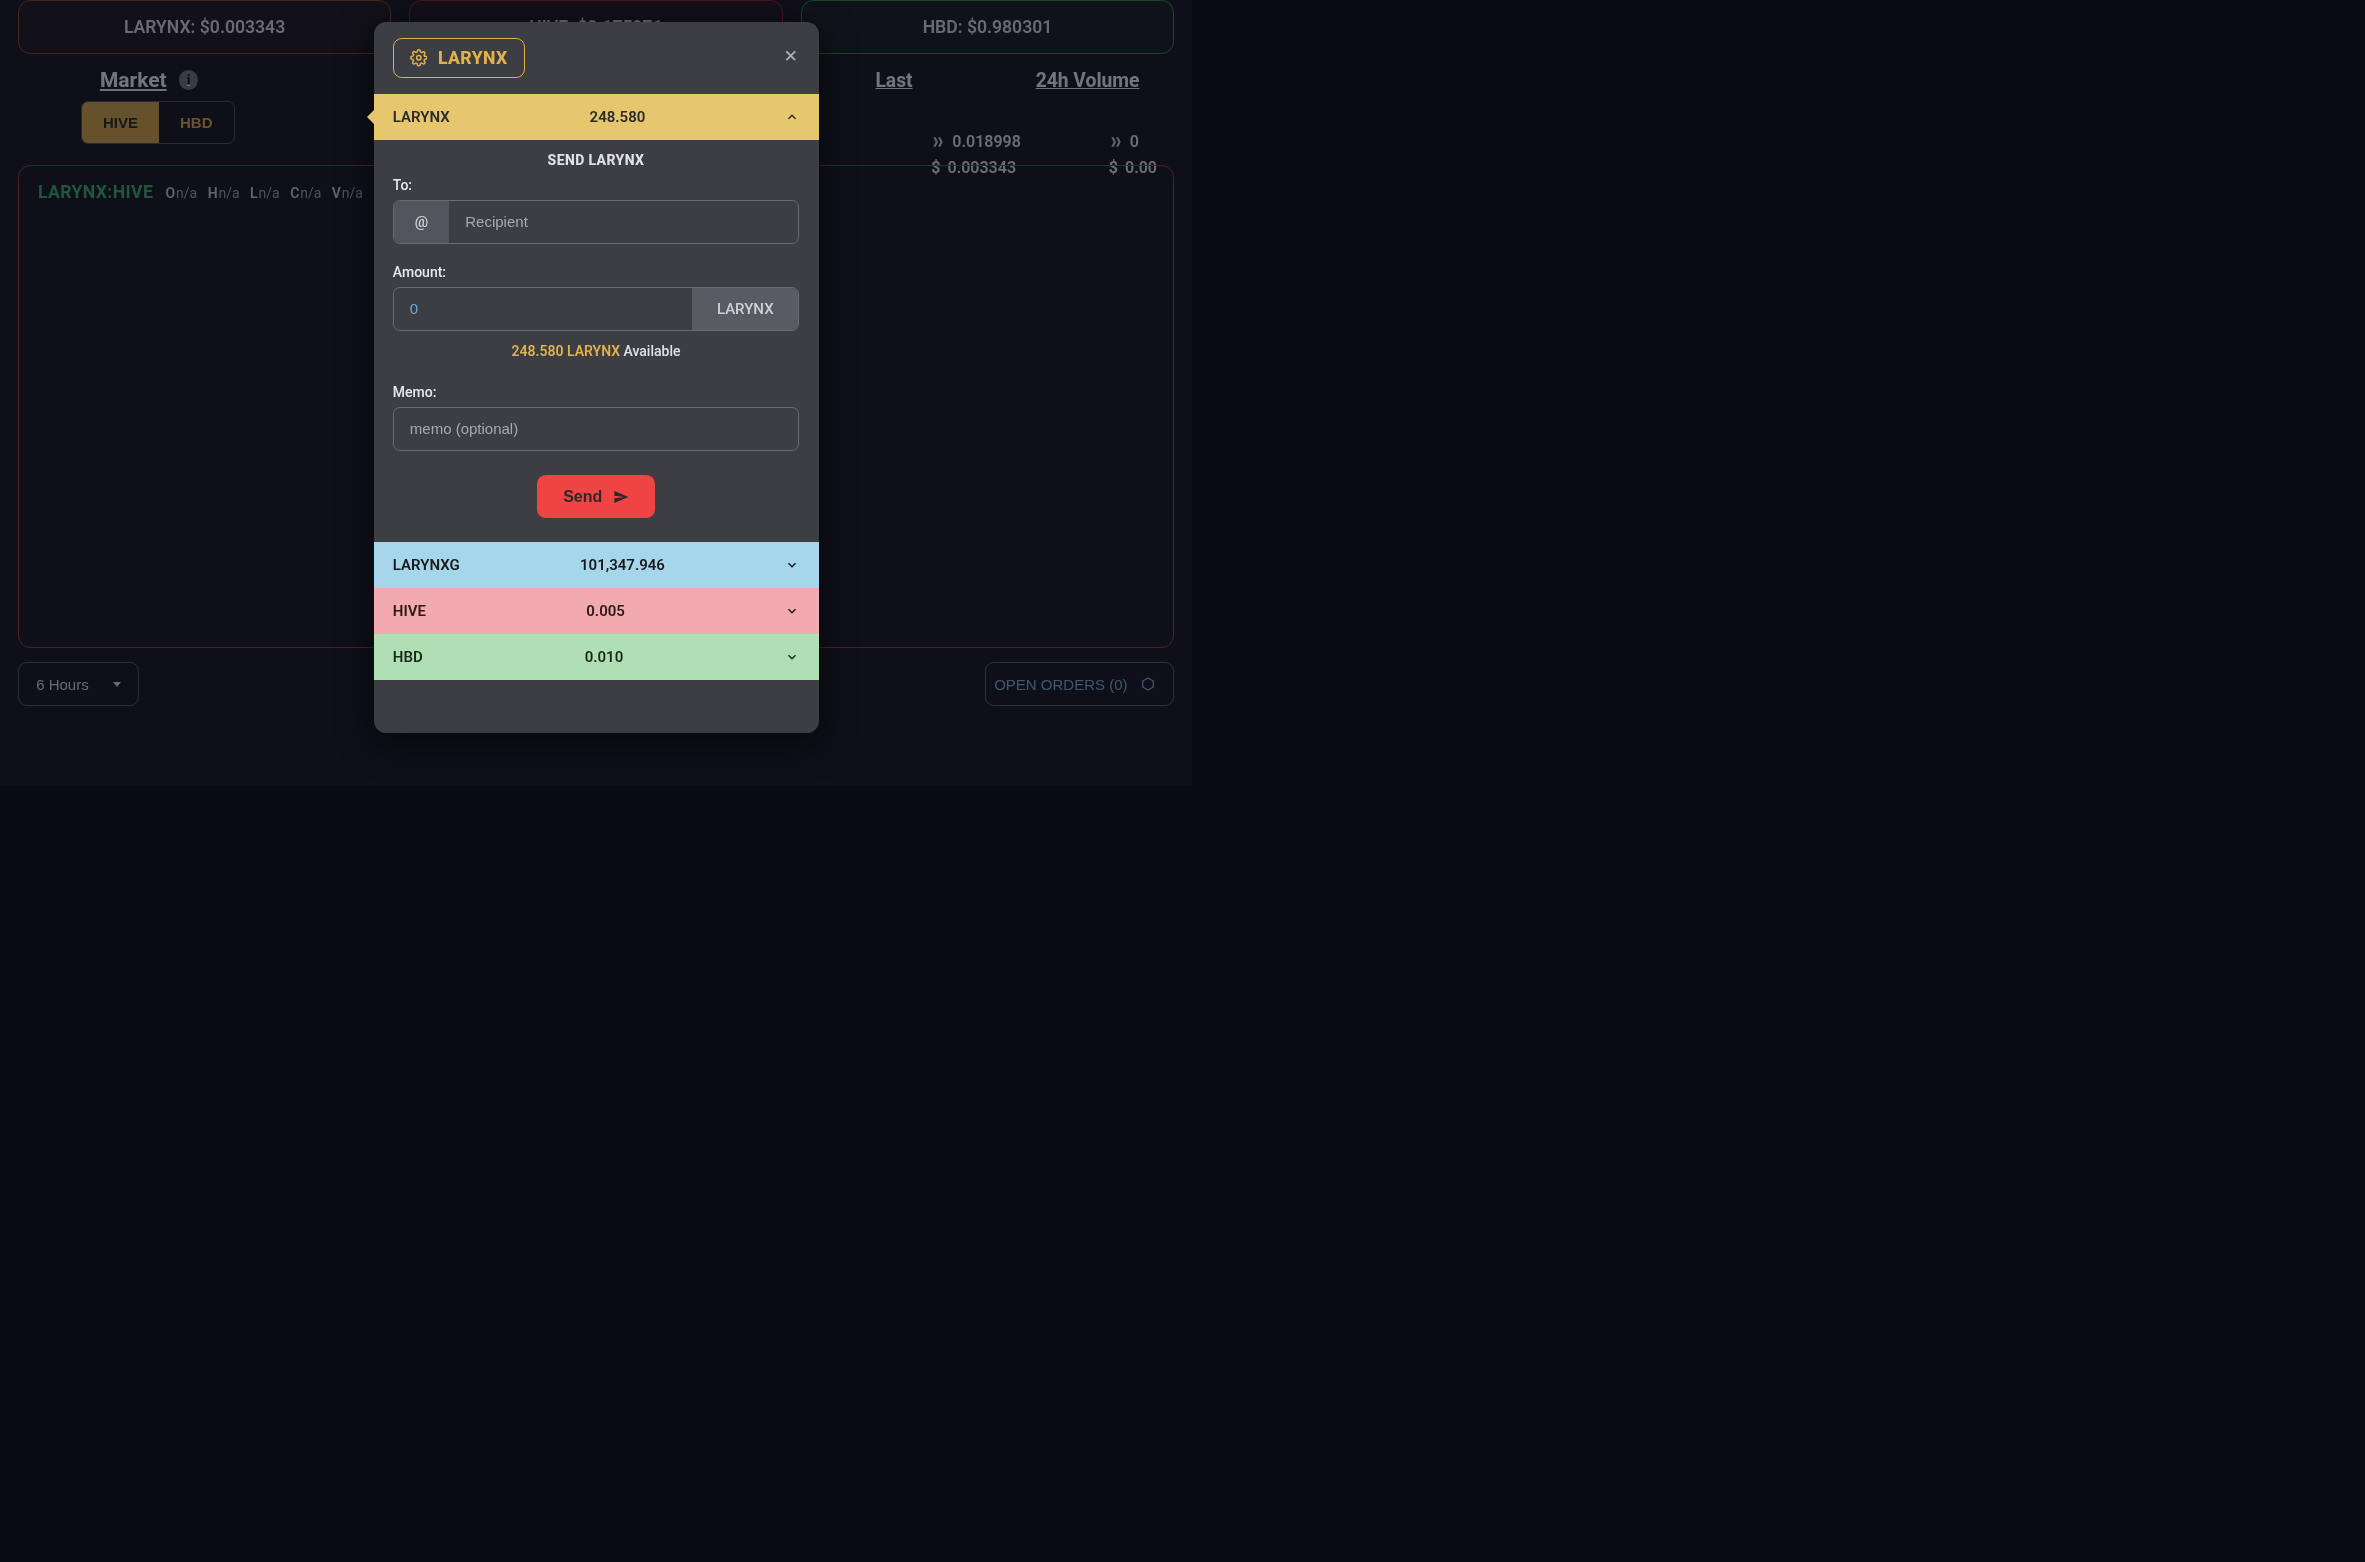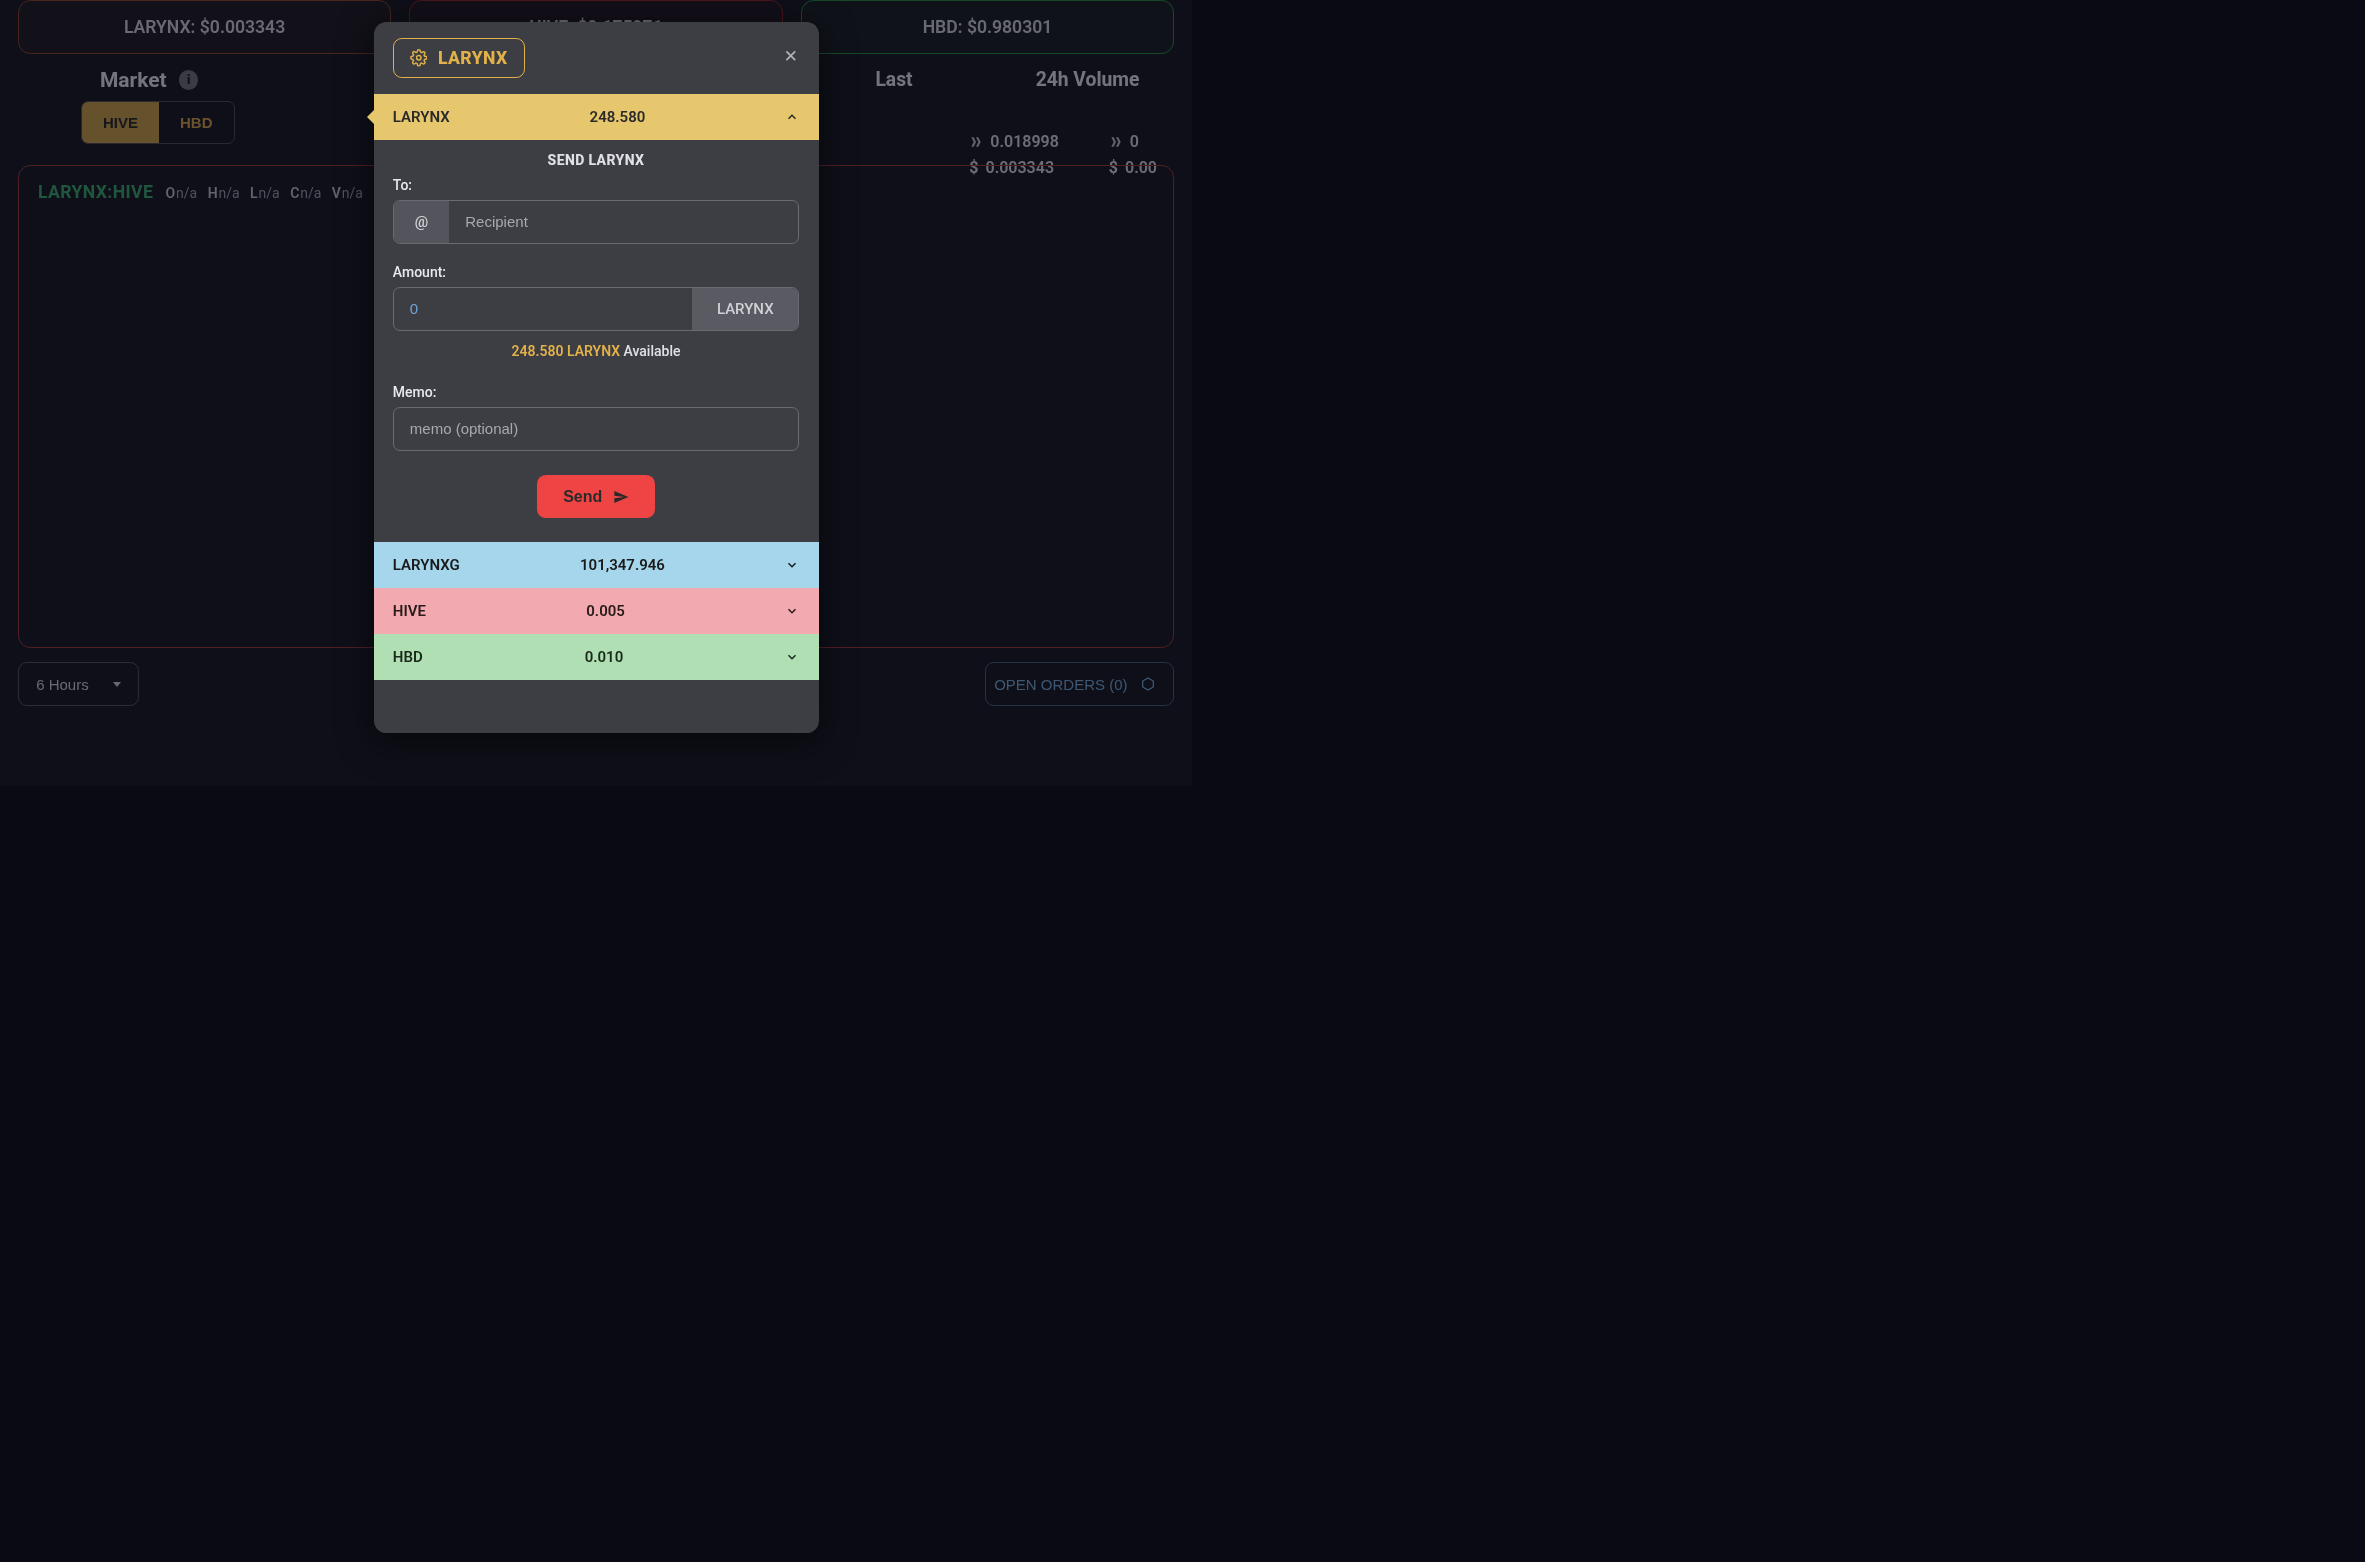--- a/index.html
+++ b/index.html
@@ -17,40 +17,40 @@
   .price-cards { display: flex; justify-content: space-between; padding: 0 17.6px; gap: 17.6px; }
   .price-card {
     flex: 1; text-align: center; padding: 16px 0;
     border: 0.9px solid #555; border-radius: 12.3px;
     font-size: 17.6px; font-weight: 600; color: #d0d0d8;
   }
   .price-card.larynx { border-color: #8a3a1a; background: rgba(140,60,20,0.05); }
   .price-card.hive   { border-color: #8a1a1a; background: rgba(160,30,30,0.05); }
   .price-card.hbd    { border-color: #1a8a3a; background: rgba(30,160,60,0.05); }
 
-  .market-row { display: flex; align-items: flex-start; padding: 14px 17.6px 8.8px; justify-content: space-between; }
+  .market-row { display: flex; align-items: flex-end; padding: 14px 17.6px 8.8px; justify-content: space-between; text-decoration: underline; }
   .market-left { display: flex; align-items: center; gap: 12.3px; }
   .market-title { font-size: 21px; font-weight: 700; color: #e8e8f0; }
   .info-icon {
     width: 19.3px; height: 19.3px; border-radius: 50%; background: #6a6a78;
     color: #0a0a14; font-weight: 900; display:flex; align-items:center; justify-content:center;
     font-size: 12.3px;
   }
   .market-headers { display:flex; gap: 123px; font-size: 19.3px; font-weight: 700; color: #e8e8f0; margin-right: 35px;}
   .toggle-row { padding: 0 81px; }
   .toggle {
     display: inline-flex; border: 0.9px solid #444; border-radius: 7px; overflow: hidden;
   }
   .toggle button {
     border: none; padding: 12.3px 21px; font-size: 15px; font-weight: 600; cursor: pointer;
   }
   .toggle .active { background: #c89d3f; color: #1a1a1a; }
   .toggle .inactive { background: transparent; color: #d89d3f; }
 
-  .stats-block { position:absolute; right: 35px; top: 132px; display:flex; gap: 50px; }
+  .stats-block { position:absolute; right: 35px; top: 132px; display:flex; gap: 88px; }
   .stats-col { display:flex; flex-direction:column; gap: 7px; font-size: 16px; color: #d8d8e0; }
   .stats-col .row { display:flex; align-items:center; gap:7px; font-weight:600;}
   .mini-icon { width:14px;height:14px; }
 
   .chart-panel {
     margin: 21px 17.6px 14px; border: 0.9px solid #9a2d2d; border-radius: 12.3px;
     height: 483px; padding: 16px 19.3px; position:relative;
   }
   .pair-label { font-size: 17.6px; font-weight: 700; color: #2fa567; display:inline; letter-spacing: 0.4px;}
   .ohlcv { display:inline; margin-left: 8.8px; font-size: 14px; color: #9a9aa8; }

